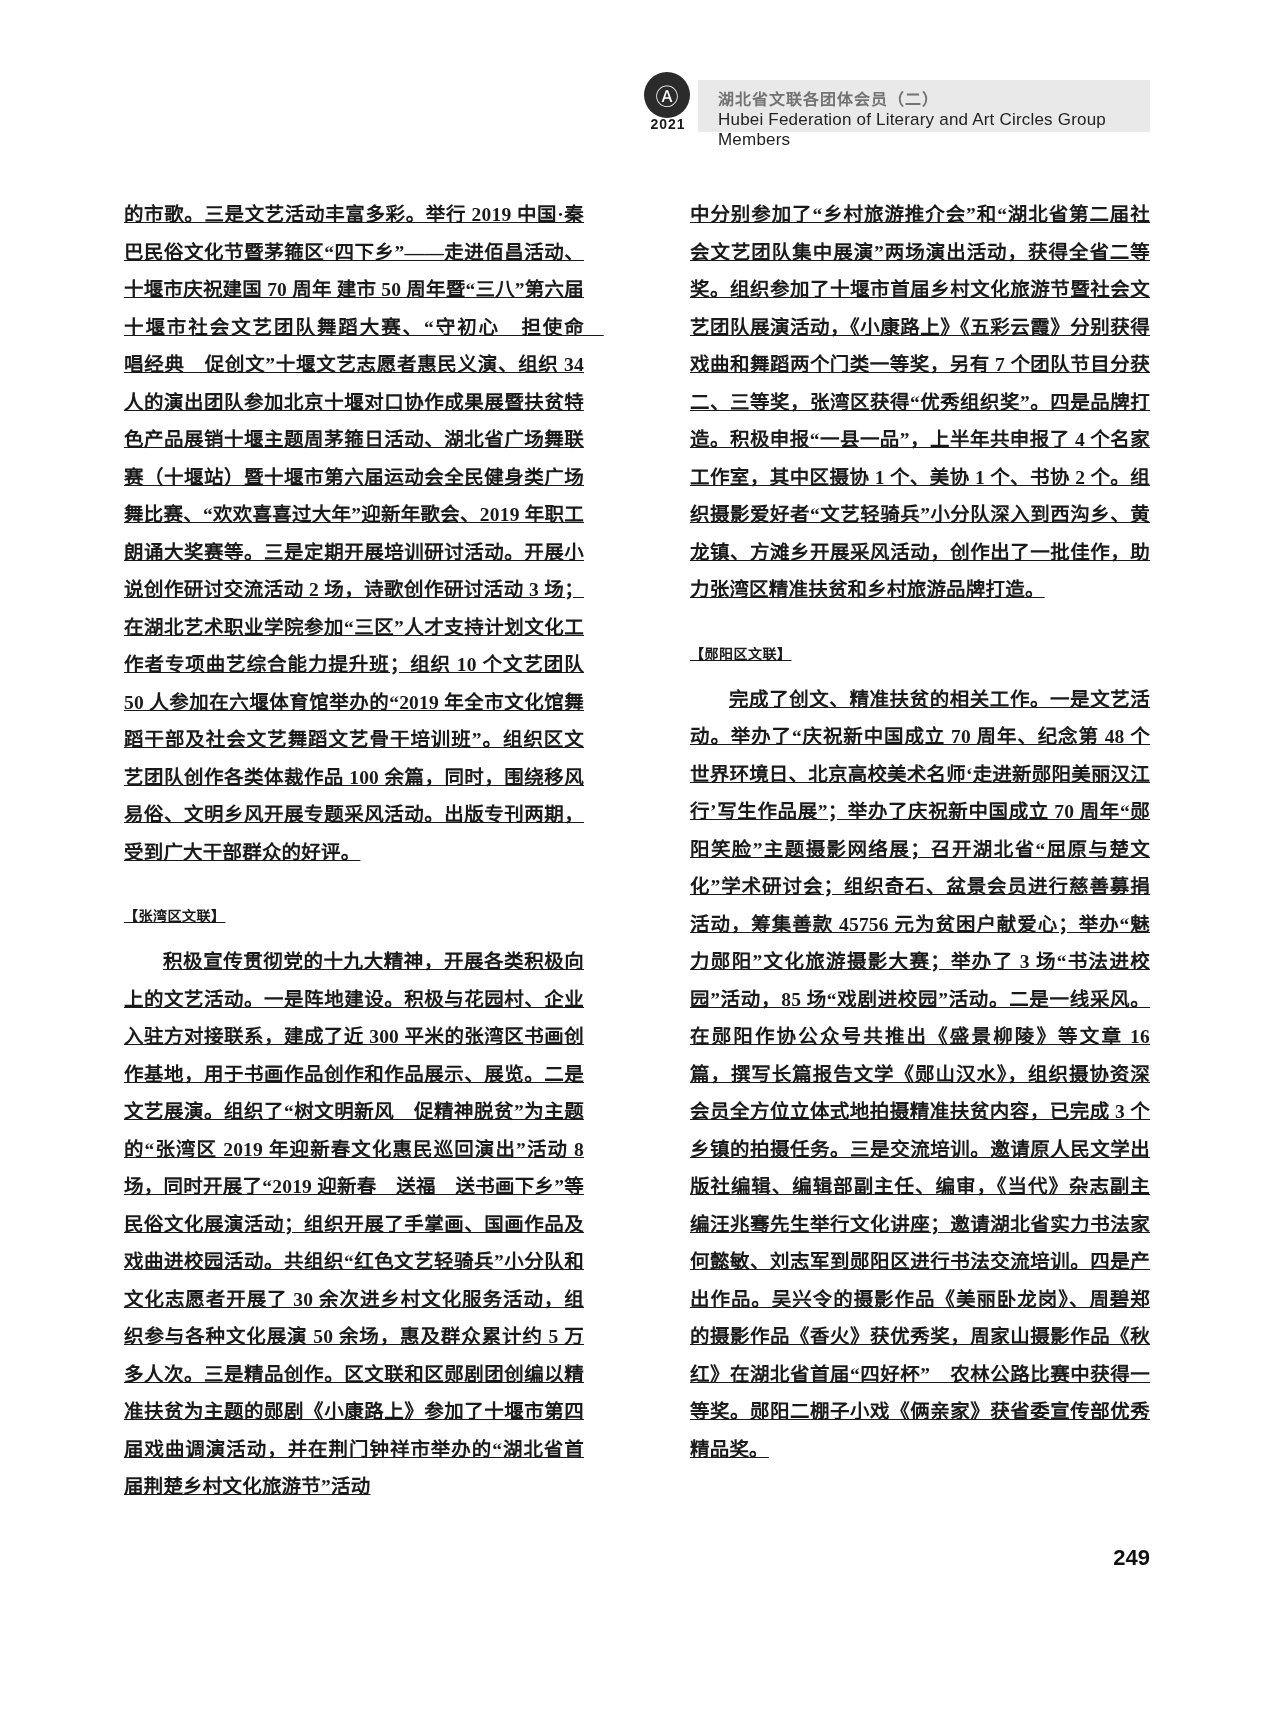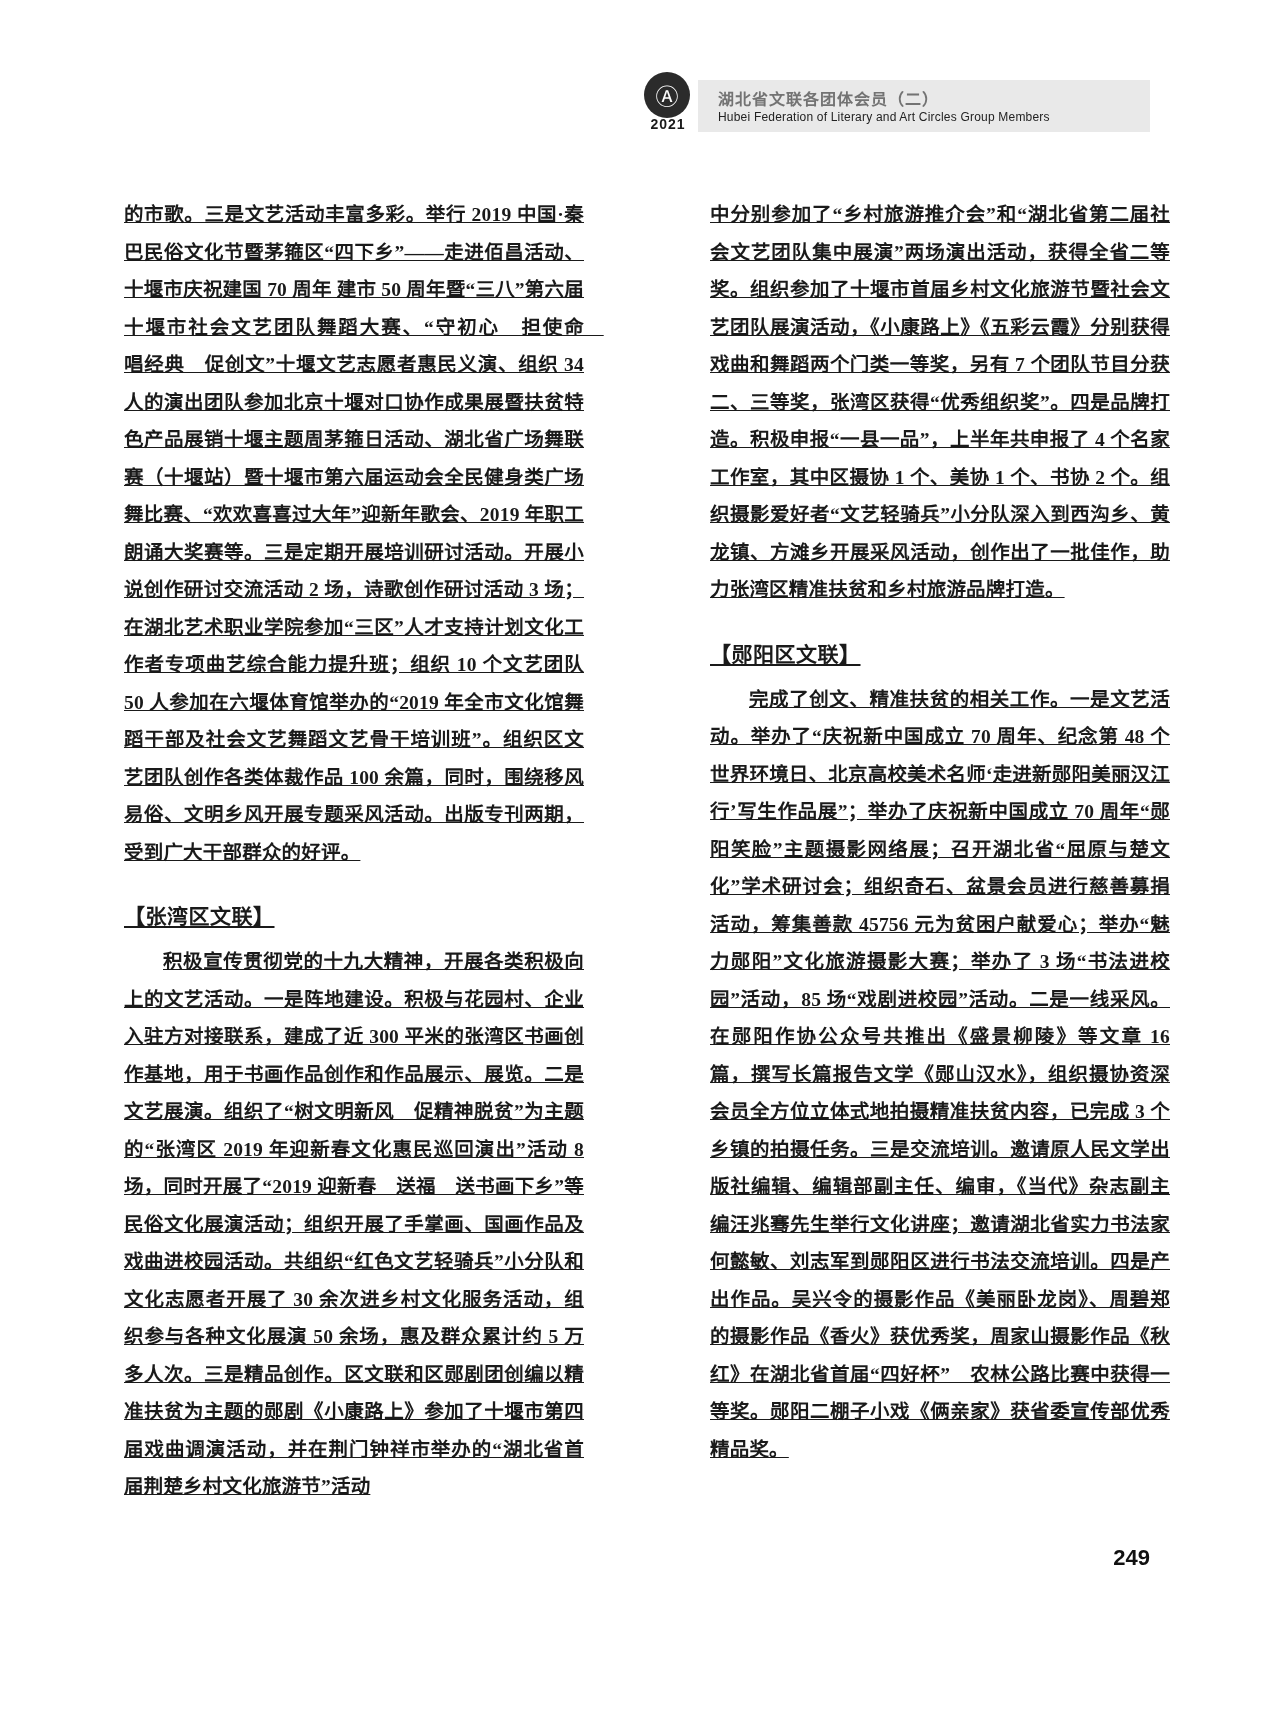--- a/index.html
+++ b/index.html
@@ -81,57 +81,57 @@
     font-weight: bold;
     font-size: 16px;
     letter-spacing: 1px;
     color: #737373;
   }
   .header-title-en {
     position: absolute;
     left: 98px;
     top: 38px;
     font-family: "Liberation Sans", sans-serif;
-    font-size: 12px;
+    font-size: 17px;
     letter-spacing: 0.2px;
     color: #222;
   }
 
   
   .body-area {
     position: absolute;
     top: 196px;
     left: 0;
     width: 1276px;
     height: 1320px;
   }
   .col {
     position: absolute;
     top: 0;
     width: 460px;
     text-decoration: underline;
   }
   .col-left  { left: 124px; }
-  .col-right { left: 690px; margin-left: 20px; }
+  .col-right { left: 690px; }
 
   p.para {
     margin: 0 0 0 0;
     font-size: 19.5px;
     line-height: 37.5px;
     text-align: justify;
     text-justify: inter-ideograph;
     font-family: "Liberation Serif", "DejaVu Serif", serif;
     font-weight: 600;
     letter-spacing: 0.2px;
   }
   p.para.indent { text-indent: 2em; }
 
   h2.section-title {
     margin: 26px 0 6px 0;
-    font-size: 21px;
+    font-size: 14px;
     line-height: 40px;
     font-weight: bold;
     font-family: "Liberation Serif", "DejaVu Serif", serif;
     letter-spacing: 0.5px;
   }
 
   .page-number {
     position: absolute;
     right: 126px;
     bottom: 148px;

